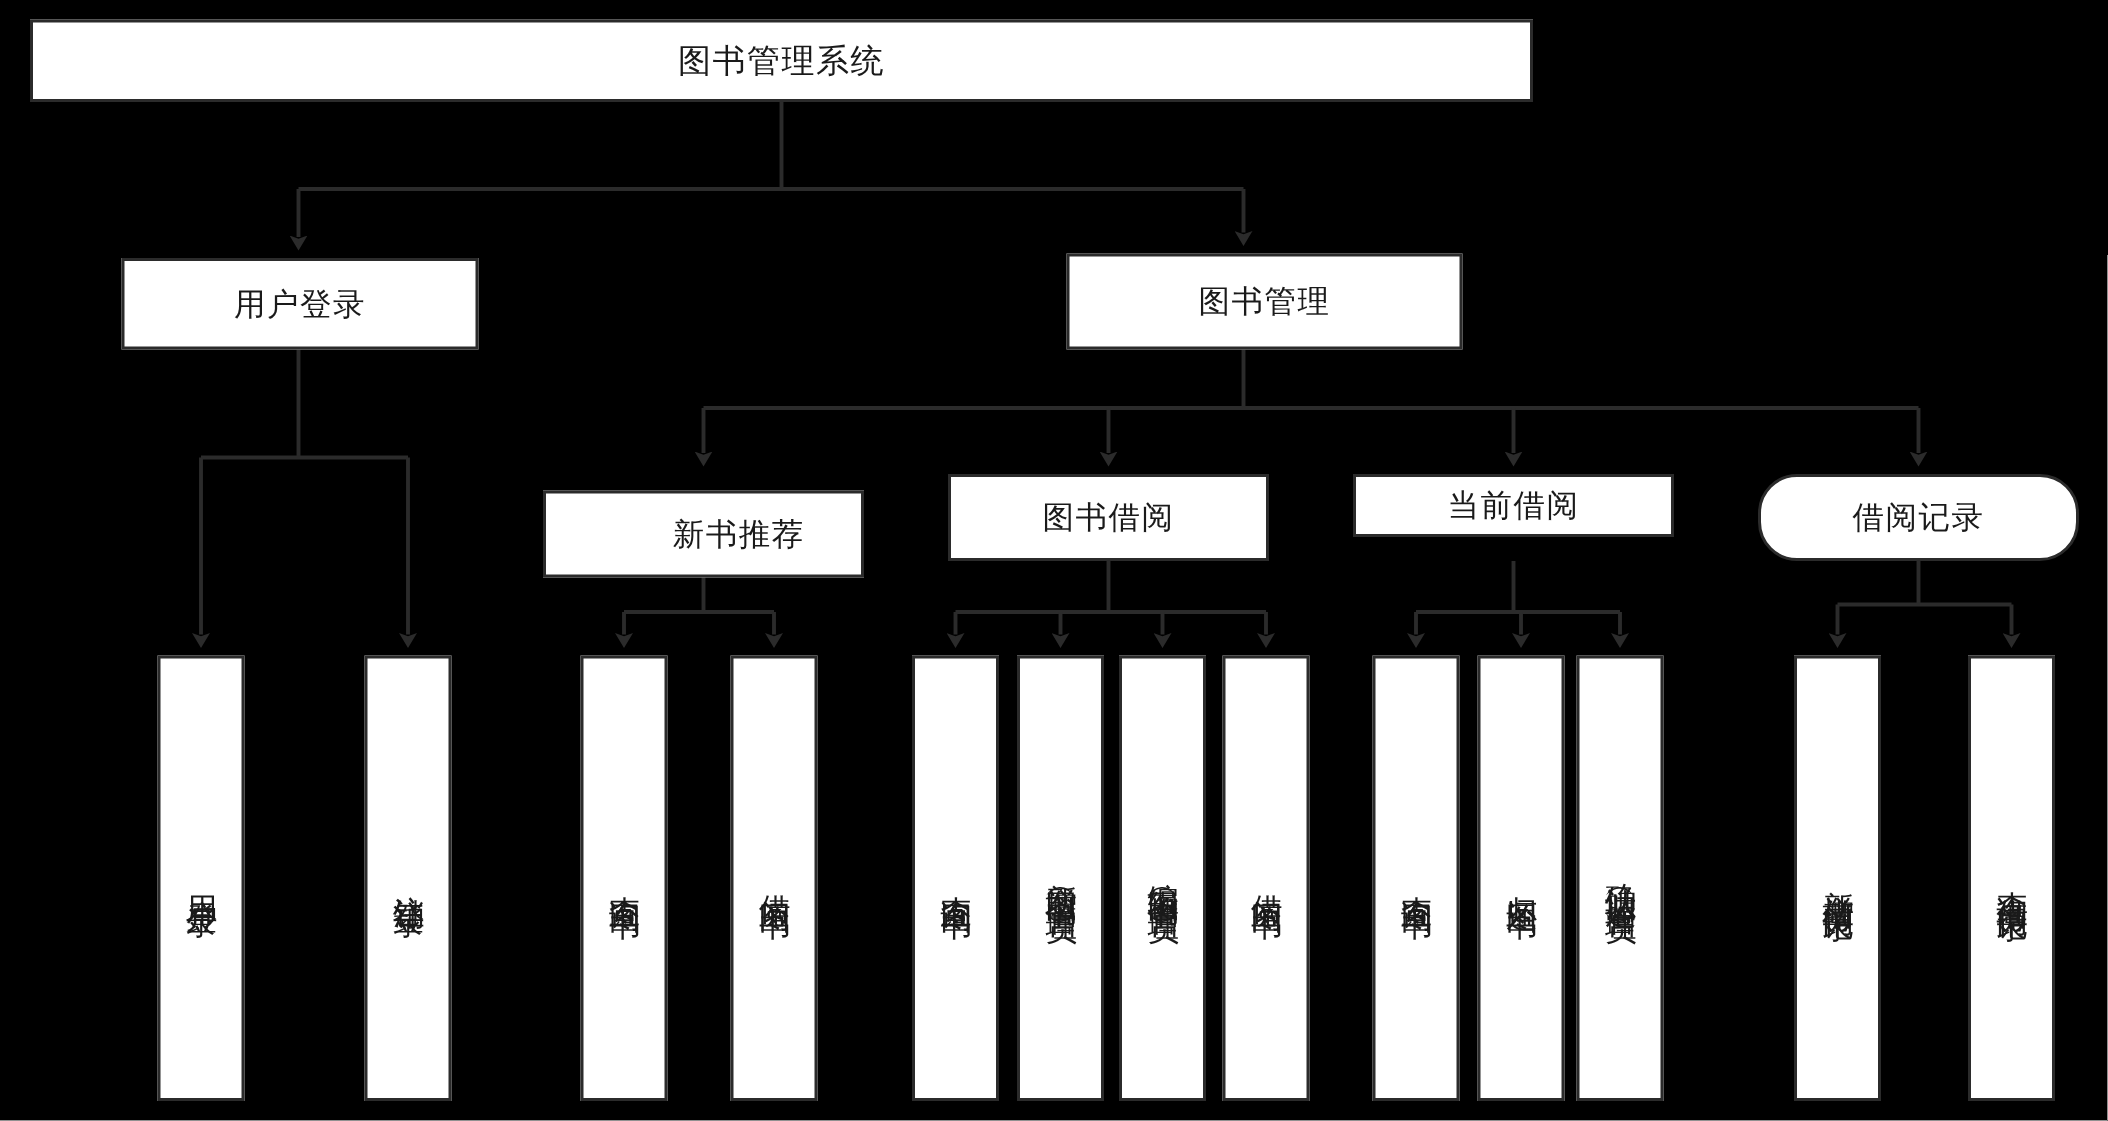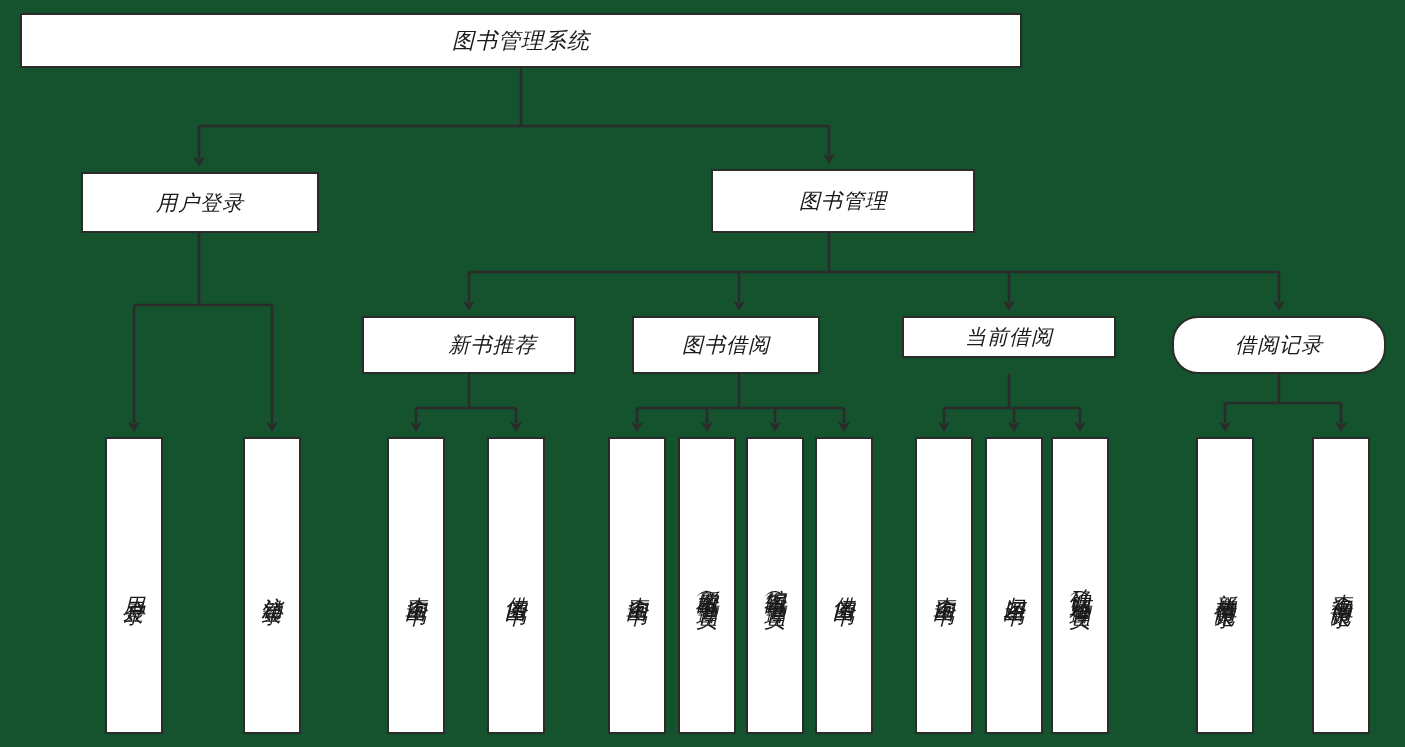--- a/index.html
+++ b/index.html
@@ -8,23 +8,22 @@
     padding: 0;
     background: #ffffff;
   }
   body {
     font-family: "Liberation Sans", "DejaVu Sans", sans-serif;
   }
   #canvas {
     position: relative;
     width: 1405px;
     height: 747px;
-    background: #14532d;
+    background: #000000;
     overflow: hidden;
-    font-style: italic;
   }
   #edges {
     position: absolute;
     left: 0;
     top: 0;
     width: 1405px;
     height: 747px;
     pointer-events: none;
   }
   .node {
@@ -125,24 +124,24 @@
     <span>图书管理系统</span>
   </div>
 
   <div class="node h" style="left:81px; top:172px; width:238px; height:61px;">
     <span>用户登录</span>
   </div>
   <div class="node h" style="left:711px; top:169px; width:264px; height:64px;">
     <span>图书管理</span>
   </div>
 
-  <div class="node h" style="left:362px; top:316px; width:214px; height:58px;padding-left:47px;">
+  <div class="node h" style="left:362px; top:327px; width:214px; height:58px;padding-left:47px;">
     <span>新书推荐</span>
   </div>
-  <div class="node h" style="left:632px; top:316px; width:188px; height:58px;">
+  <div class="node h" style="left:632px; top:316px; width:214px; height:58px;">
     <span>图书借阅</span>
   </div>
   <div class="node h" style="left:902px; top:316px; width:214px; height:42px;">
     <span>当前借阅</span>
   </div>
   <div class="node h" style="left:1172px; top:316px; width:214px; height:58px;border-radius:26px;">
     <span>借阅记录</span>
   </div>
 
   <div class="node v" style="left:105px; top:437px; width:58px; height:297px;">

